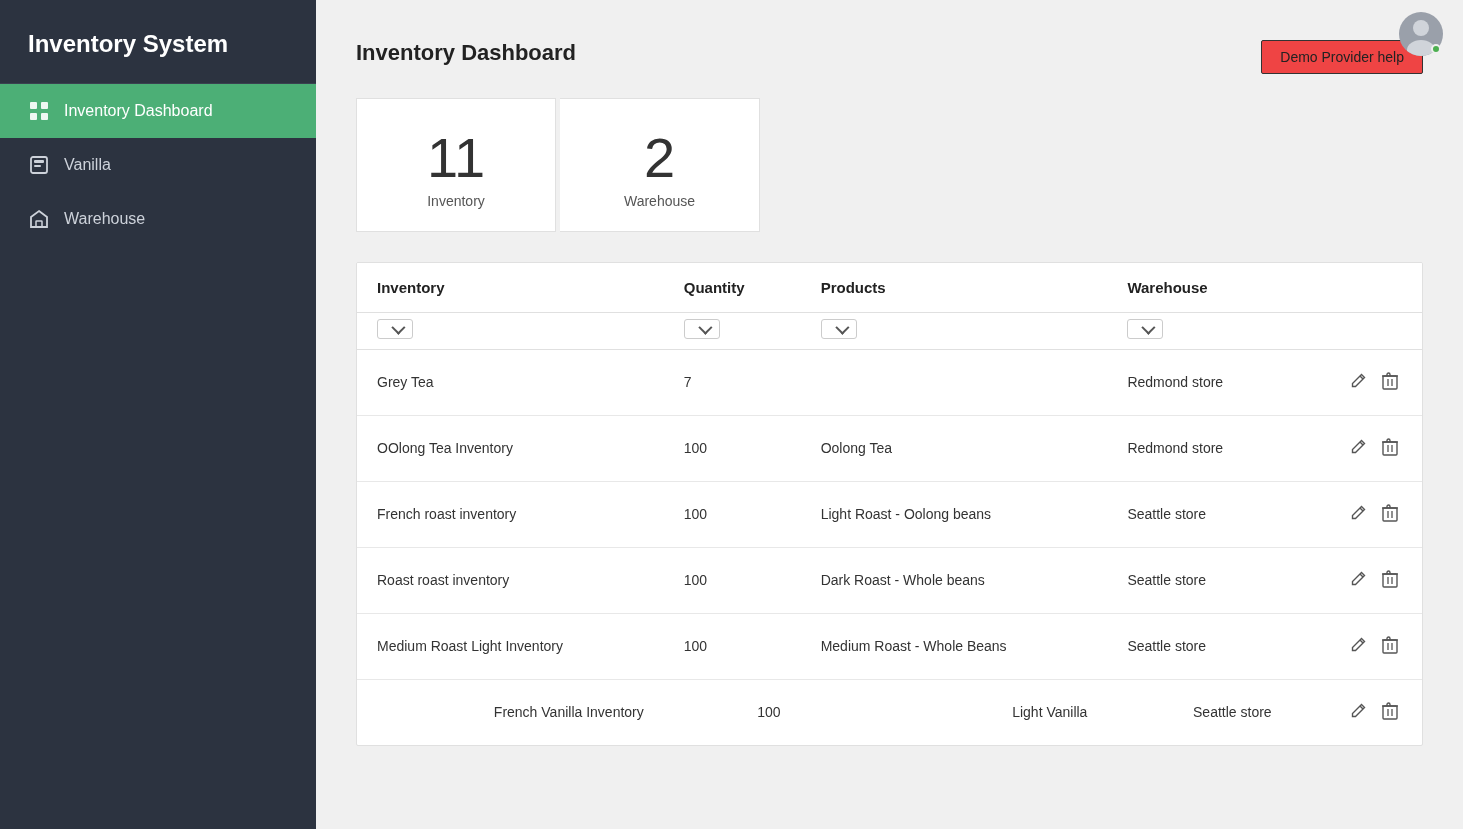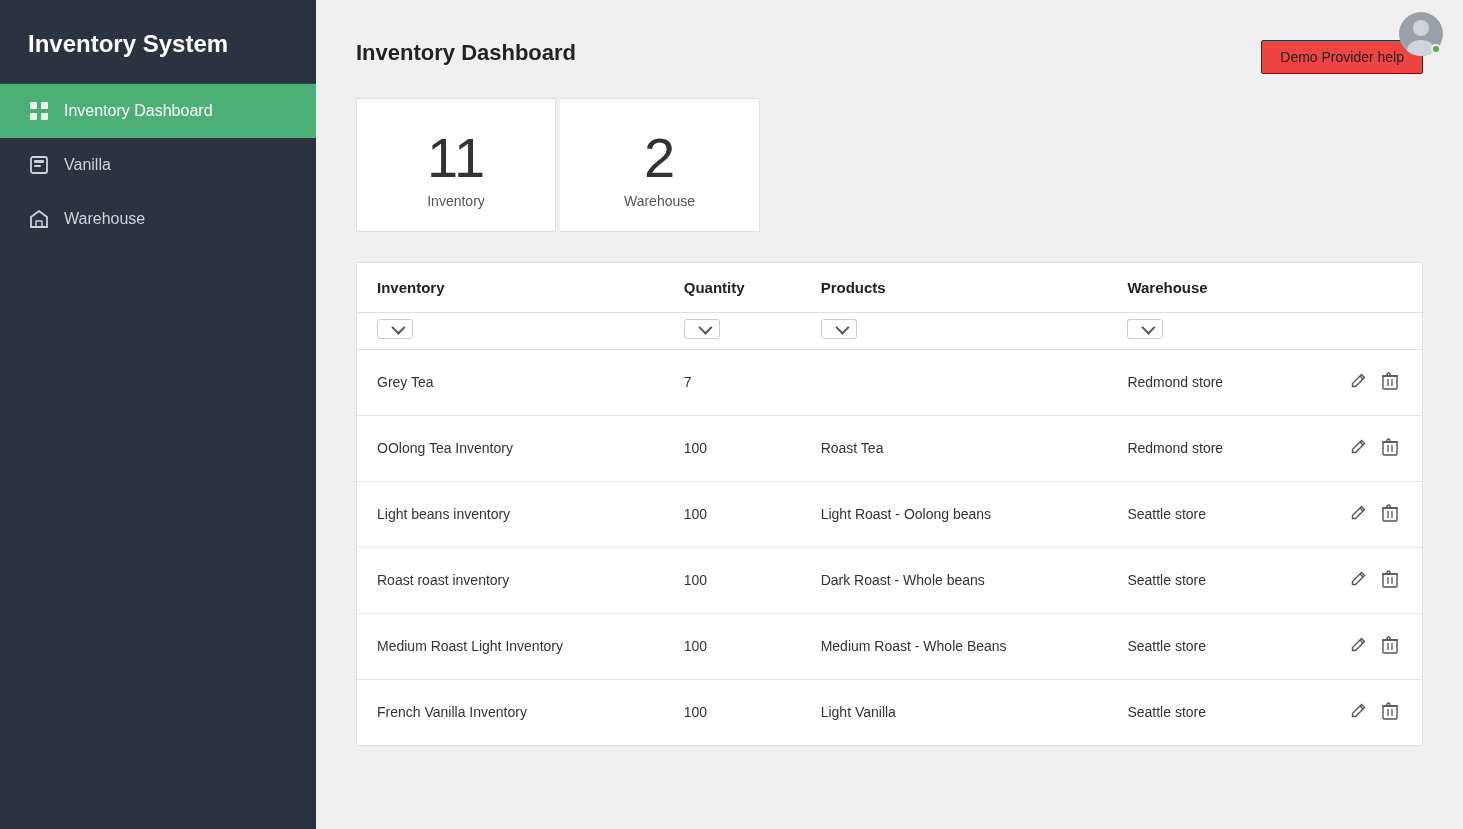--- a/index.html
+++ b/index.html
@@ -200,21 +200,21 @@
       font-size: 13px;
       color: #555;
       display: flex;
       align-items: center;
       gap: 4px;
     }
     tbody tr {
       border-bottom: 1px solid #e8e8e8;
       margin-top: 32px;
     }
-    tbody tr:last-child { border-bottom: none; }
+    tbody tr:last-child { border-bottom: none; text-align: right; }
     tbody td {
       padding: 18px 20px;
       font-size: 14px;
       color: #333;
     }
     .actions-cell {
       display: flex;
       gap: 8px;
       align-items: center;
       justify-content: flex-end;
@@ -369,21 +369,21 @@
             <path d="M5 4V2.5a1.5 1.5 0 013 0V4" stroke="#555" stroke-width="1.4"></path>
             <path d="M6 7v7M10 7v7" stroke="#555" stroke-width="1.3"></path>
           </svg>
         </button>
       </div>
     </td>
             </tr>
             <tr>
               <td>OOlong Tea Inventory</td>
               <td>100</td>
-              <td>Roast Tea</td>
+              <td>Oolong Tea</td>
               <td>Redmond store</td>
               <td>
       <div class="actions-cell">
         <button class="action-btn" title="Edit">
           <svg width="16" height="16" viewBox="0 0 16 16" fill="none">
             <path d="M11.5 1.5l3 3-9 9H2.5v-3l9-9z" stroke="#555" stroke-width="1.4" fill="none"></path>
             <path d="M10 3l3 3" stroke="#555" stroke-width="1.4"></path>
           </svg>
         </button>
         <button class="action-btn" title="Delete">
@@ -391,21 +391,21 @@
             <rect x="1" y="4" width="14" height="13" rx="1" stroke="#555" stroke-width="1.4" fill="none"></rect>
             <path d="M0 4h16" stroke="#555" stroke-width="1.4"></path>
             <path d="M5 4V2.5a1.5 1.5 0 013 0V4" stroke="#555" stroke-width="1.4"></path>
             <path d="M6 7v7M10 7v7" stroke="#555" stroke-width="1.3"></path>
           </svg>
         </button>
       </div>
     </td>
             </tr>
             <tr>
-              <td>Light beans inventory</td>
+              <td>French roast inventory</td>
               <td>100</td>
               <td>Light Roast - Oolong beans</td>
               <td>Seattle store</td>
               <td>
       <div class="actions-cell">
         <button class="action-btn" title="Edit">
           <svg width="16" height="16" viewBox="0 0 16 16" fill="none">
             <path d="M11.5 1.5l3 3-9 9H2.5v-3l9-9z" stroke="#555" stroke-width="1.4" fill="none"></path>
             <path d="M10 3l3 3" stroke="#555" stroke-width="1.4"></path>
           </svg>

